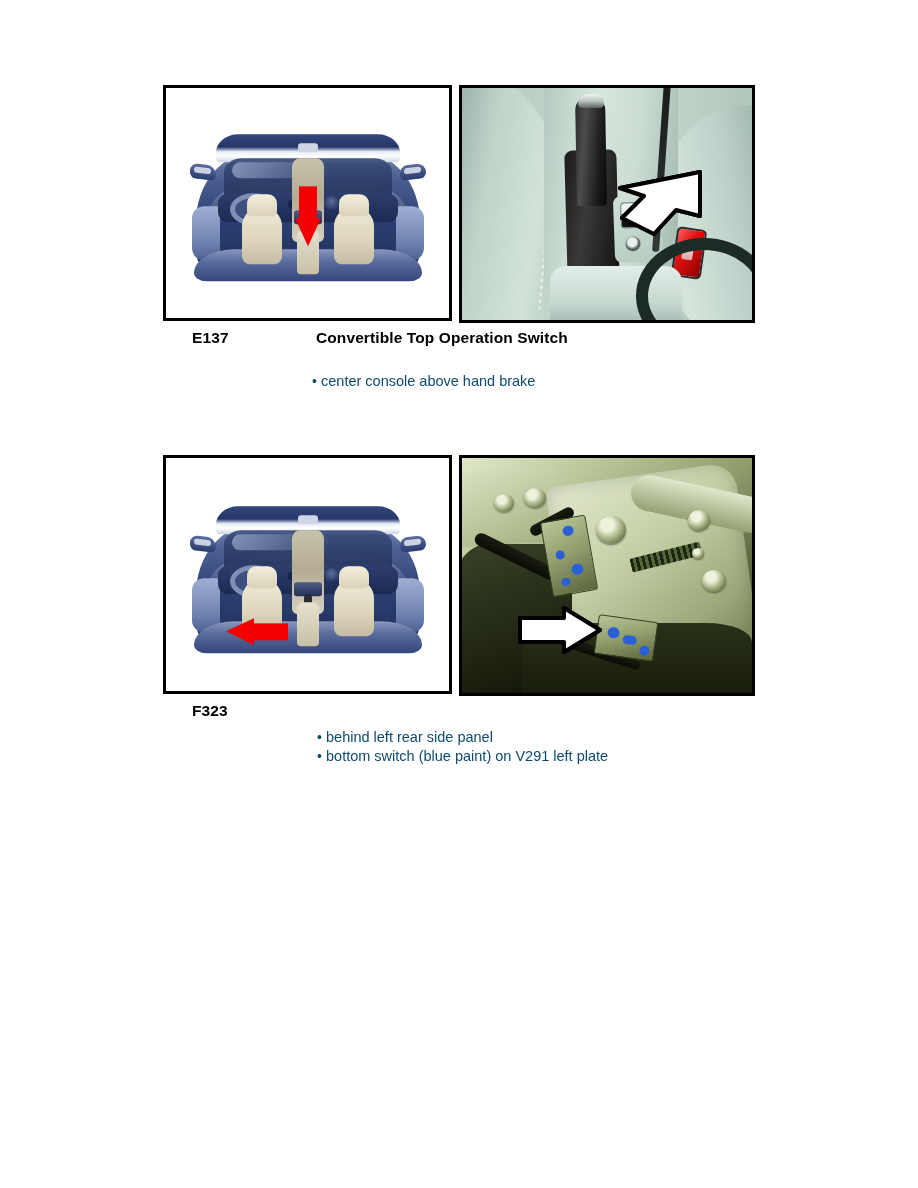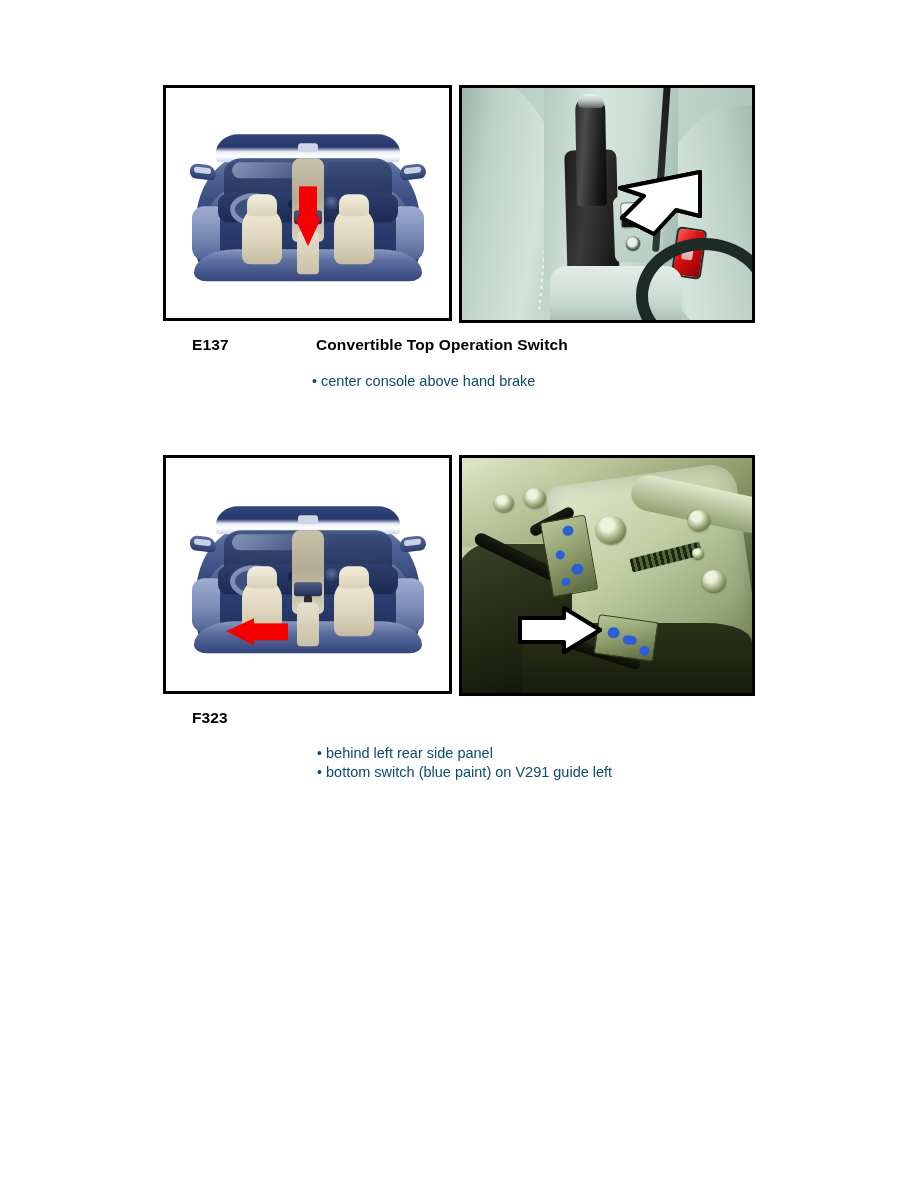--- a/index.html
+++ b/index.html
@@ -416,36 +416,35 @@
     filter: drop-shadow(0 0 0 #000);
   }
 
   
   .caption {
     position: absolute;
     font-size: 15.5px;
     font-weight: bold;
     letter-spacing: .1px;
     white-space: nowrap;
-    margin-top: 7px;
   }
   .caption .code { position: absolute; left: 0; }
   .caption .title { position: absolute; left: 124px; }
   #caption-1 { left: 192px; top: 329px; width: 560px; height: 20px; }
   #caption-2 { left: 192px; top: 702px; width: 560px; height: 20px; }
 
   .bullets {
     position: absolute;
     font-size: 14.5px;
     line-height: 19px;
     color: #0c4a6e;
     white-space: nowrap;
   }
   #bullets-1 { left: 312px; top: 372px; }
-  #bullets-2 { left: 317px; top: 744px; }
+  #bullets-2 { left: 317px; top: 728px; }
   .bullet-line { display: block; }
   .bullet-dot {
     display: inline-block;
     width: 9px;
     font-size: 14px;
     line-height: 19px;
   }
 </style>
 </head>
 <body>
@@ -632,17 +631,17 @@
 
   <div class="caption" id="caption-2">
     <span class="code">F323</span>
   </div>
 
   <div class="bullets" id="bullets-2">
     <span class="bullet-line">
       <span class="bullet-dot">•</span><span>behind left rear side panel</span>
     </span>
     <span class="bullet-line">
-      <span class="bullet-dot">•</span><span>bottom switch (blue paint) on V291 guide left</span>
+      <span class="bullet-dot">•</span><span>bottom switch (blue paint) on V291 left plate</span>
     </span>
   </div>
 
 </div>
 
 </body></html>

